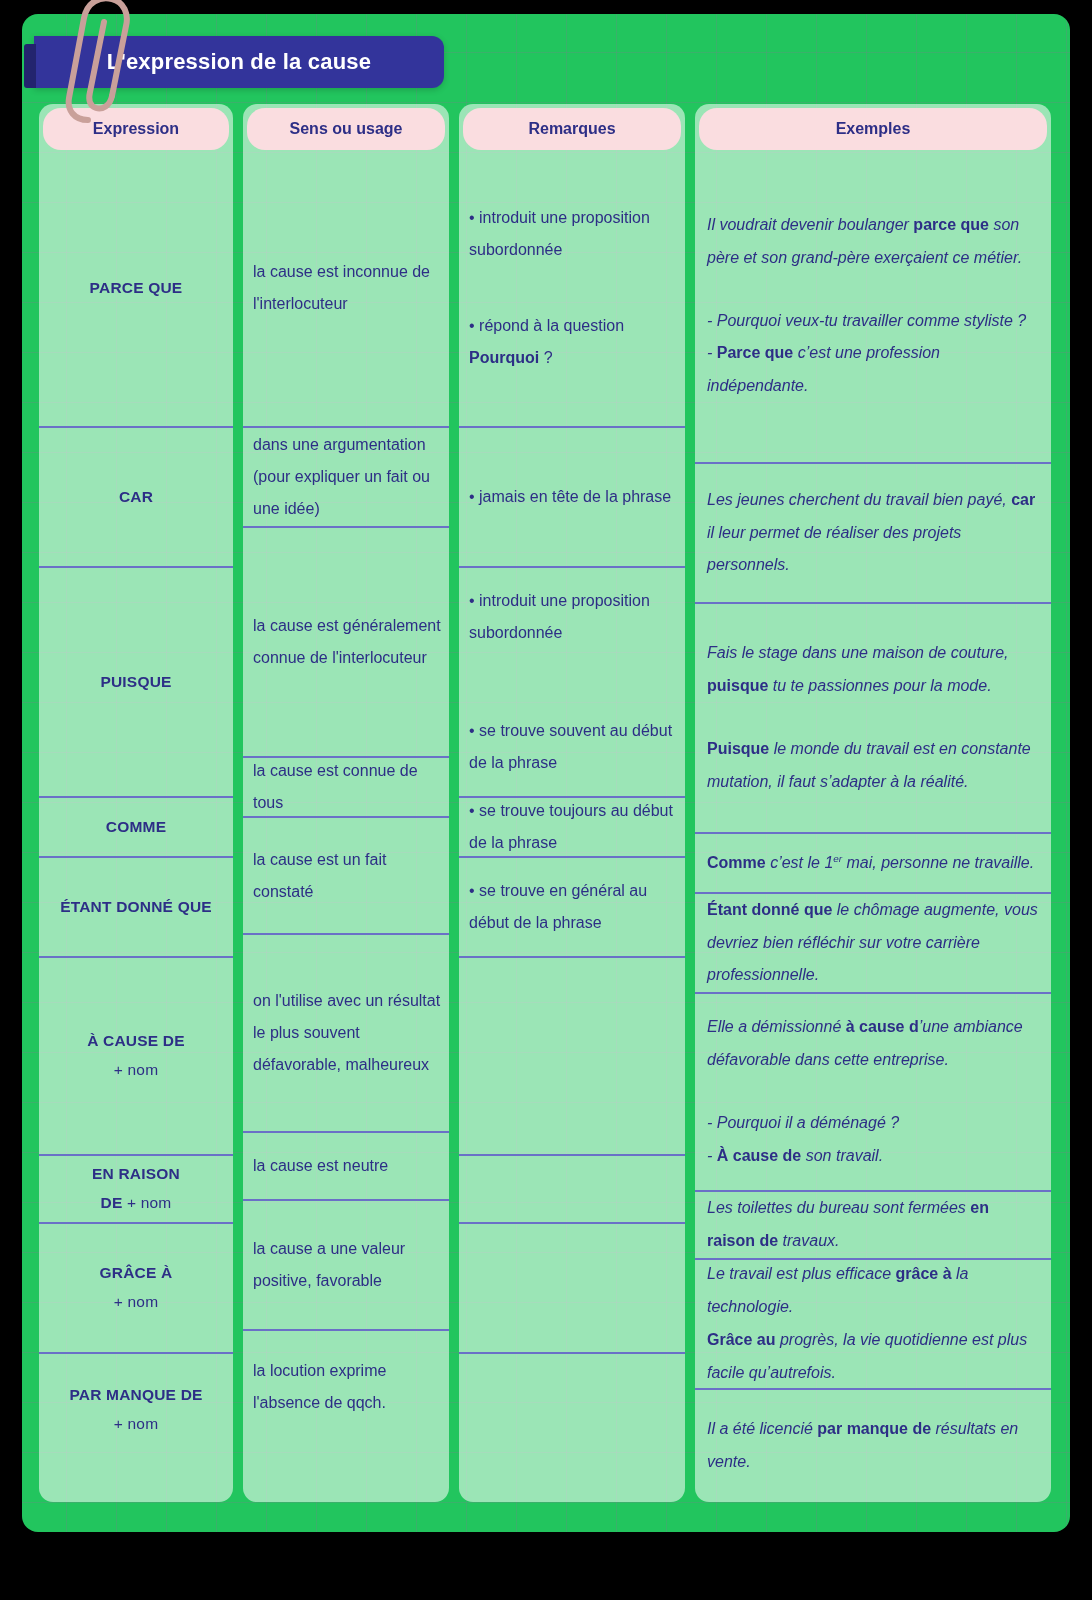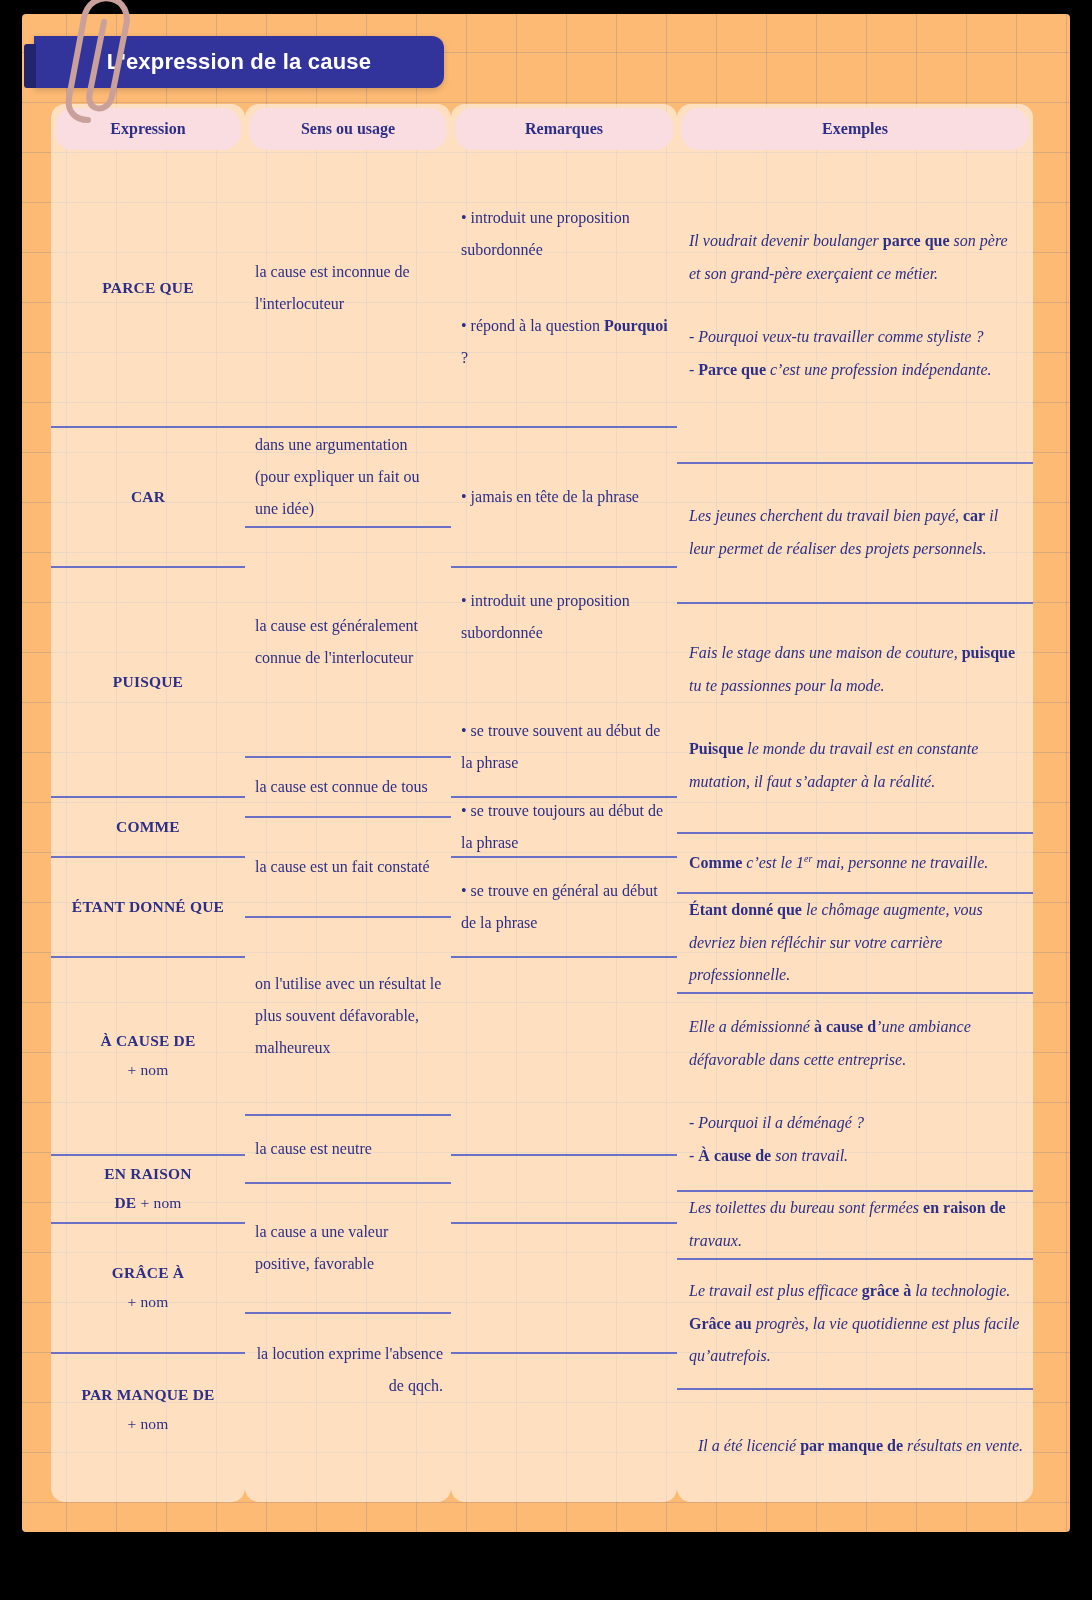--- a/index.html
+++ b/index.html
@@ -8,22 +8,22 @@
     background:#000000;
     font-family:"Liberation Sans","DejaVu Sans",sans-serif;
     overflow:hidden;
   }
 
   
   #sheet{
     position:absolute;
     left:22px;top:14px;
     width:1048px;height:1518px;
-    background:#fdba74;
-    border-radius:4px;
+    background:#22c55e;
+    border-radius:16px;
     overflow:hidden;
   }
   
   #grid{
     position:absolute;inset:0;
     background-image:
       linear-gradient(to right, rgba(120,125,140,.28) 1px, transparent 1px),
       linear-gradient(to bottom, rgba(120,125,140,.28) 1px, transparent 1px);
     background-size:50px 50px;
     background-position:-6px -12px;
@@ -45,23 +45,23 @@
   #banner .fold{
     position:absolute;left:-10px;top:8px;width:12px;height:44px;
     background:#23246e;border-top-left-radius:3px;border-bottom-left-radius:3px;
   }
   #banner h1{
     margin:0;color:#ffffff;font-size:22px;font-weight:bold;letter-spacing:.2px;
   }
 
   
   #table{
-    position:absolute;left:29px;top:90px;
+    position:absolute;left:17px;top:90px;
     width:1012px;
-    display:flex;font-family:Liberation Serif, serif;
+    display:flex;gap:10px;
   }
   .col{
     position:relative;
     background:rgba(255,255,255,.55);
     border-radius:14px;
     padding:0;
   }
   .col.c1{width:194px;}
   .col.c2{width:206px;}
   .col.c3{width:226px;}
@@ -74,21 +74,21 @@
     color:#2d2e86;font-weight:bold;font-size:16px;
   }
 
   .cells{padding:0 0 0 0;}
   .cell{
     position:relative;
     border-bottom:2px solid #6a70c7;
     box-sizing:border-box;
     display:flex;align-items:center;
   }
-  .cell:last-child{border-bottom:none;text-align:right;}
+  .cell:last-child{border-bottom:none;}
   .cell .inner{width:100%;}
 
   .c1 .cell{justify-content:center;text-align:center;}
   .c1 .inner{
     color:#2d2e86;font-weight:bold;font-size:15.5px;line-height:1.85;
     letter-spacing:.2px;
   }
   .c1 .plus{font-weight:normal;}
 
   .c2 .cell,.c3 .cell{padding-left:10px;padding-right:8px;}
@@ -161,21 +161,21 @@
           </div>
           <div class="cell" style="height: 100px;">
             <div class="inner">dans une argumentation (pour expliquer un fait ou une idée)</div>
           </div>
           <div class="cell" style="height: 230px;">
             <div class="inner">la cause est généralement connue de l'interlocuteur</div>
           </div>
           <div class="cell" style="height: 60px; justify-content: flex-end;">
             <div class="inner">la cause est connue de tous</div>
           </div>
-          <div class="cell" style="height: 100px;">
+          <div class="cell" style="height: 117px;">
             <div class="inner">la cause est un fait constaté</div>
           </div>
           <div class="cell" style="height: 198px;">
             <div class="inner">on l'utilise avec un résultat le plus souvent défavorable, malheureux</div>
           </div>
           <div class="cell" style="height: 68px;">
             <div class="inner">la cause est neutre</div>
           </div>
           <div class="cell" style="height: 130px;">
             <div class="inner">la cause a une valeur positive, favorable</div>

